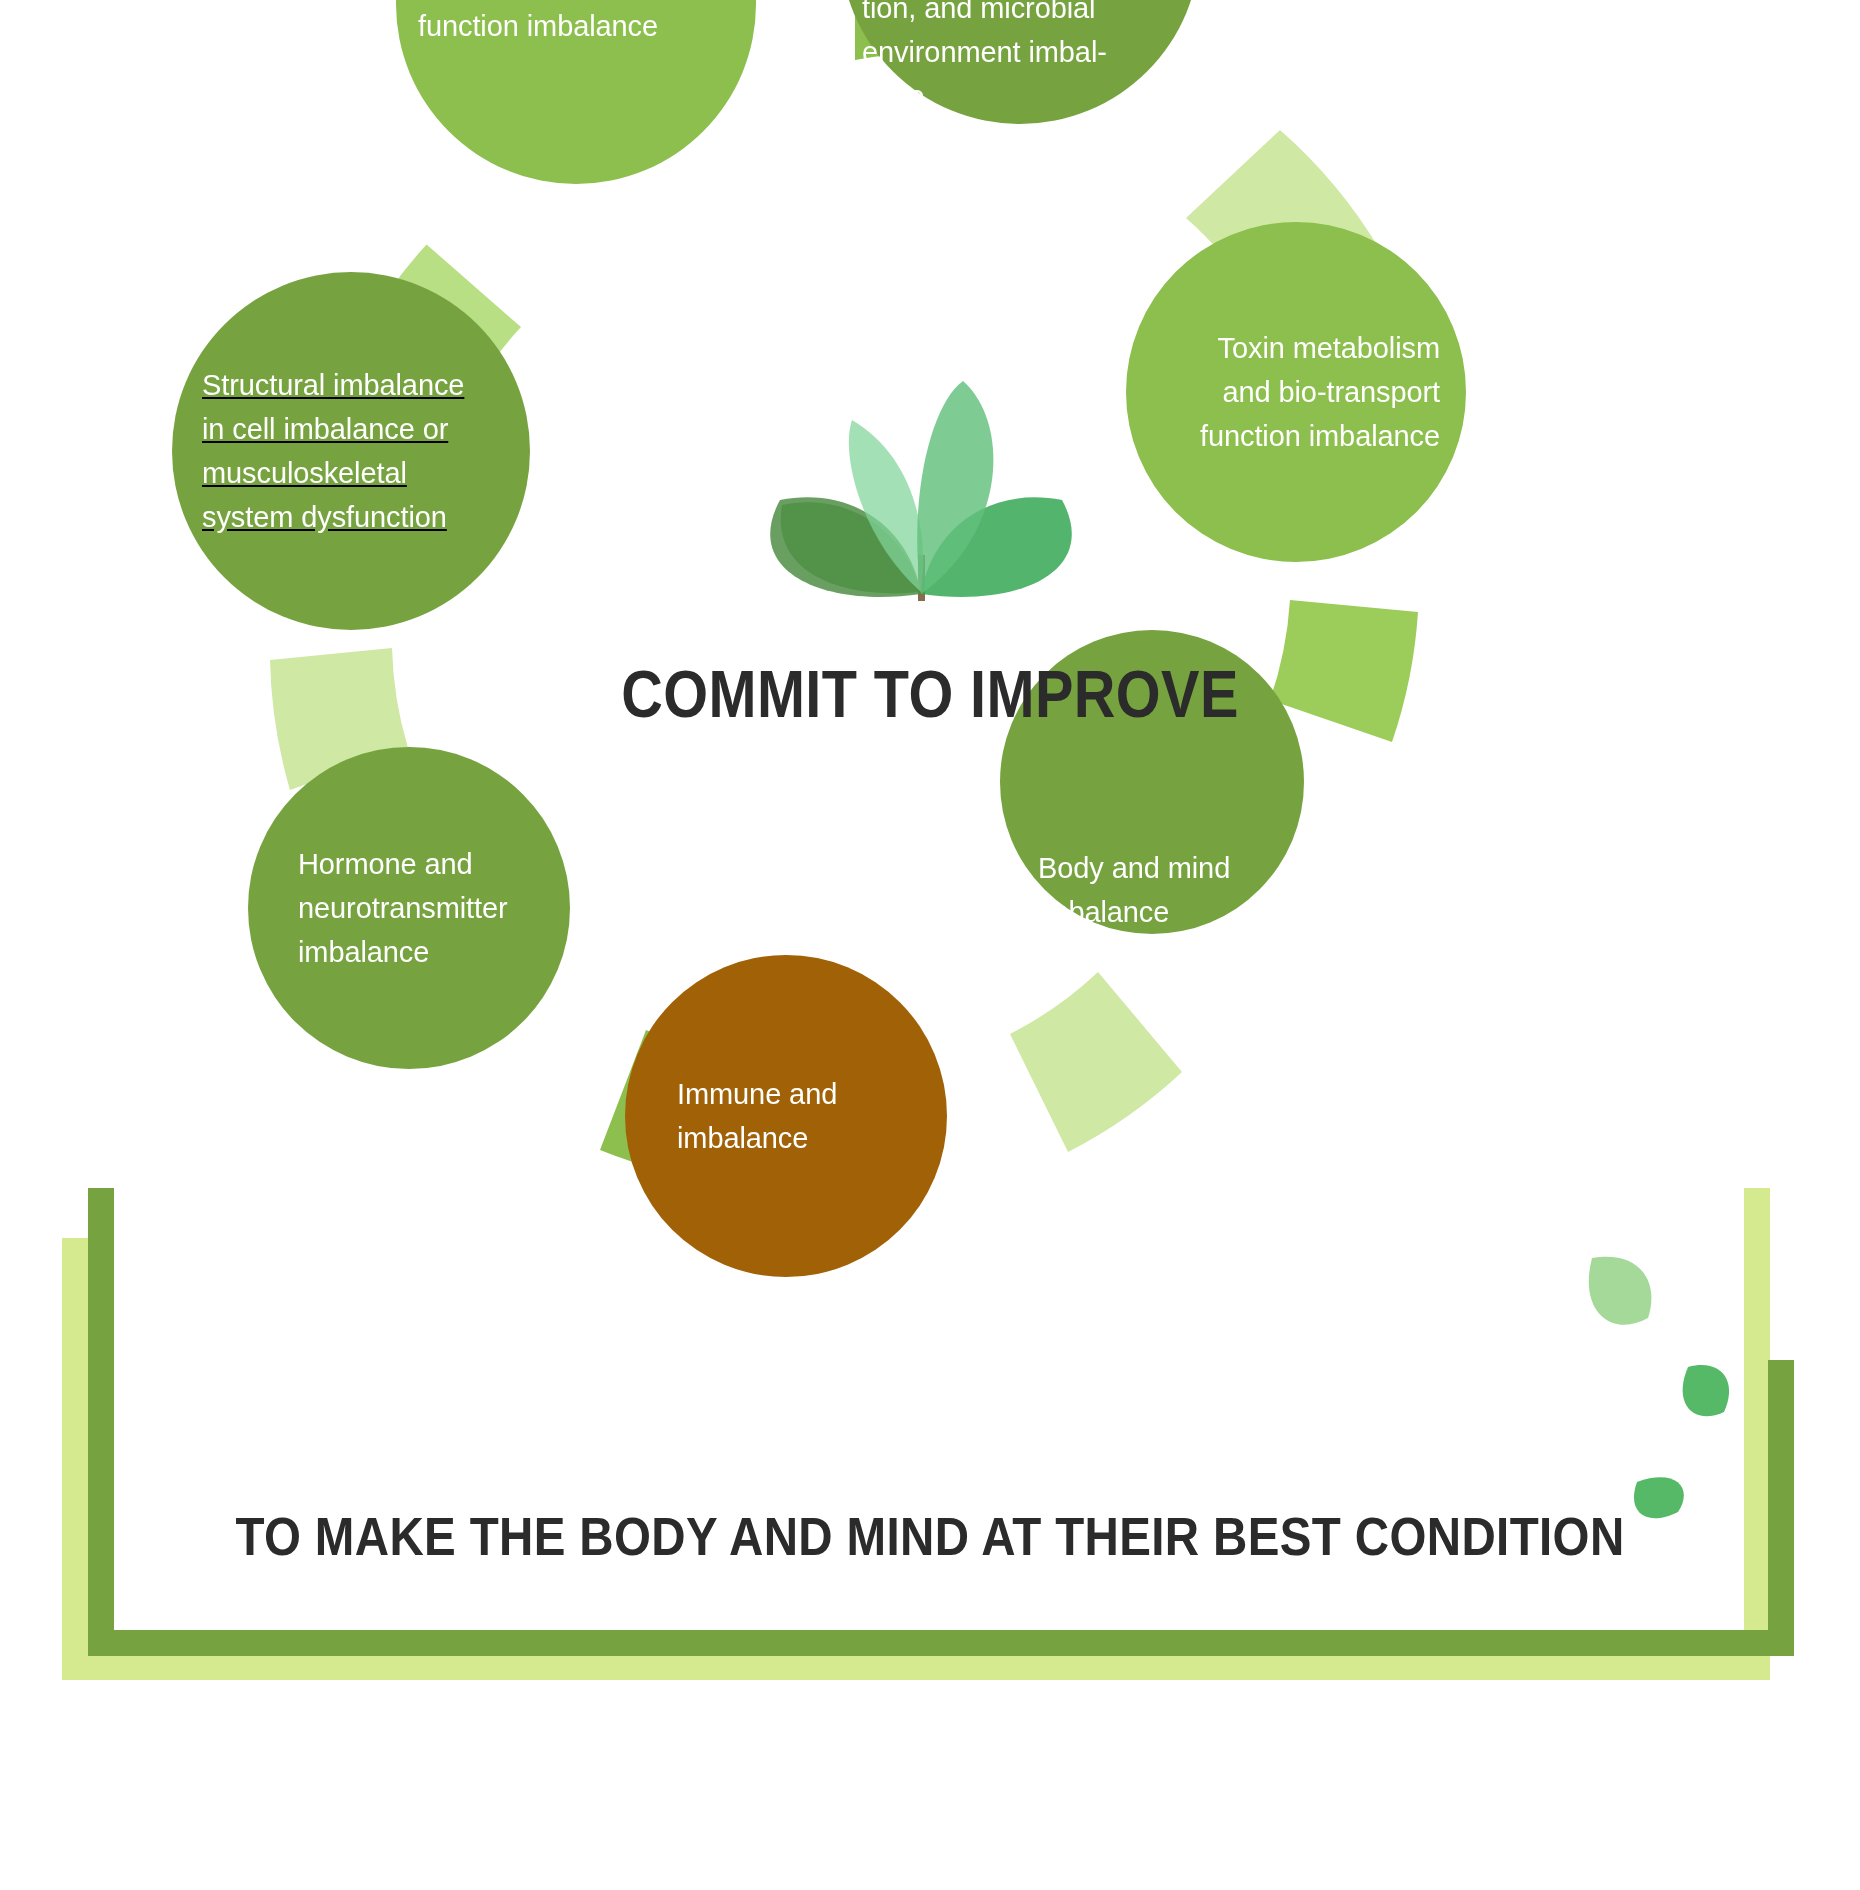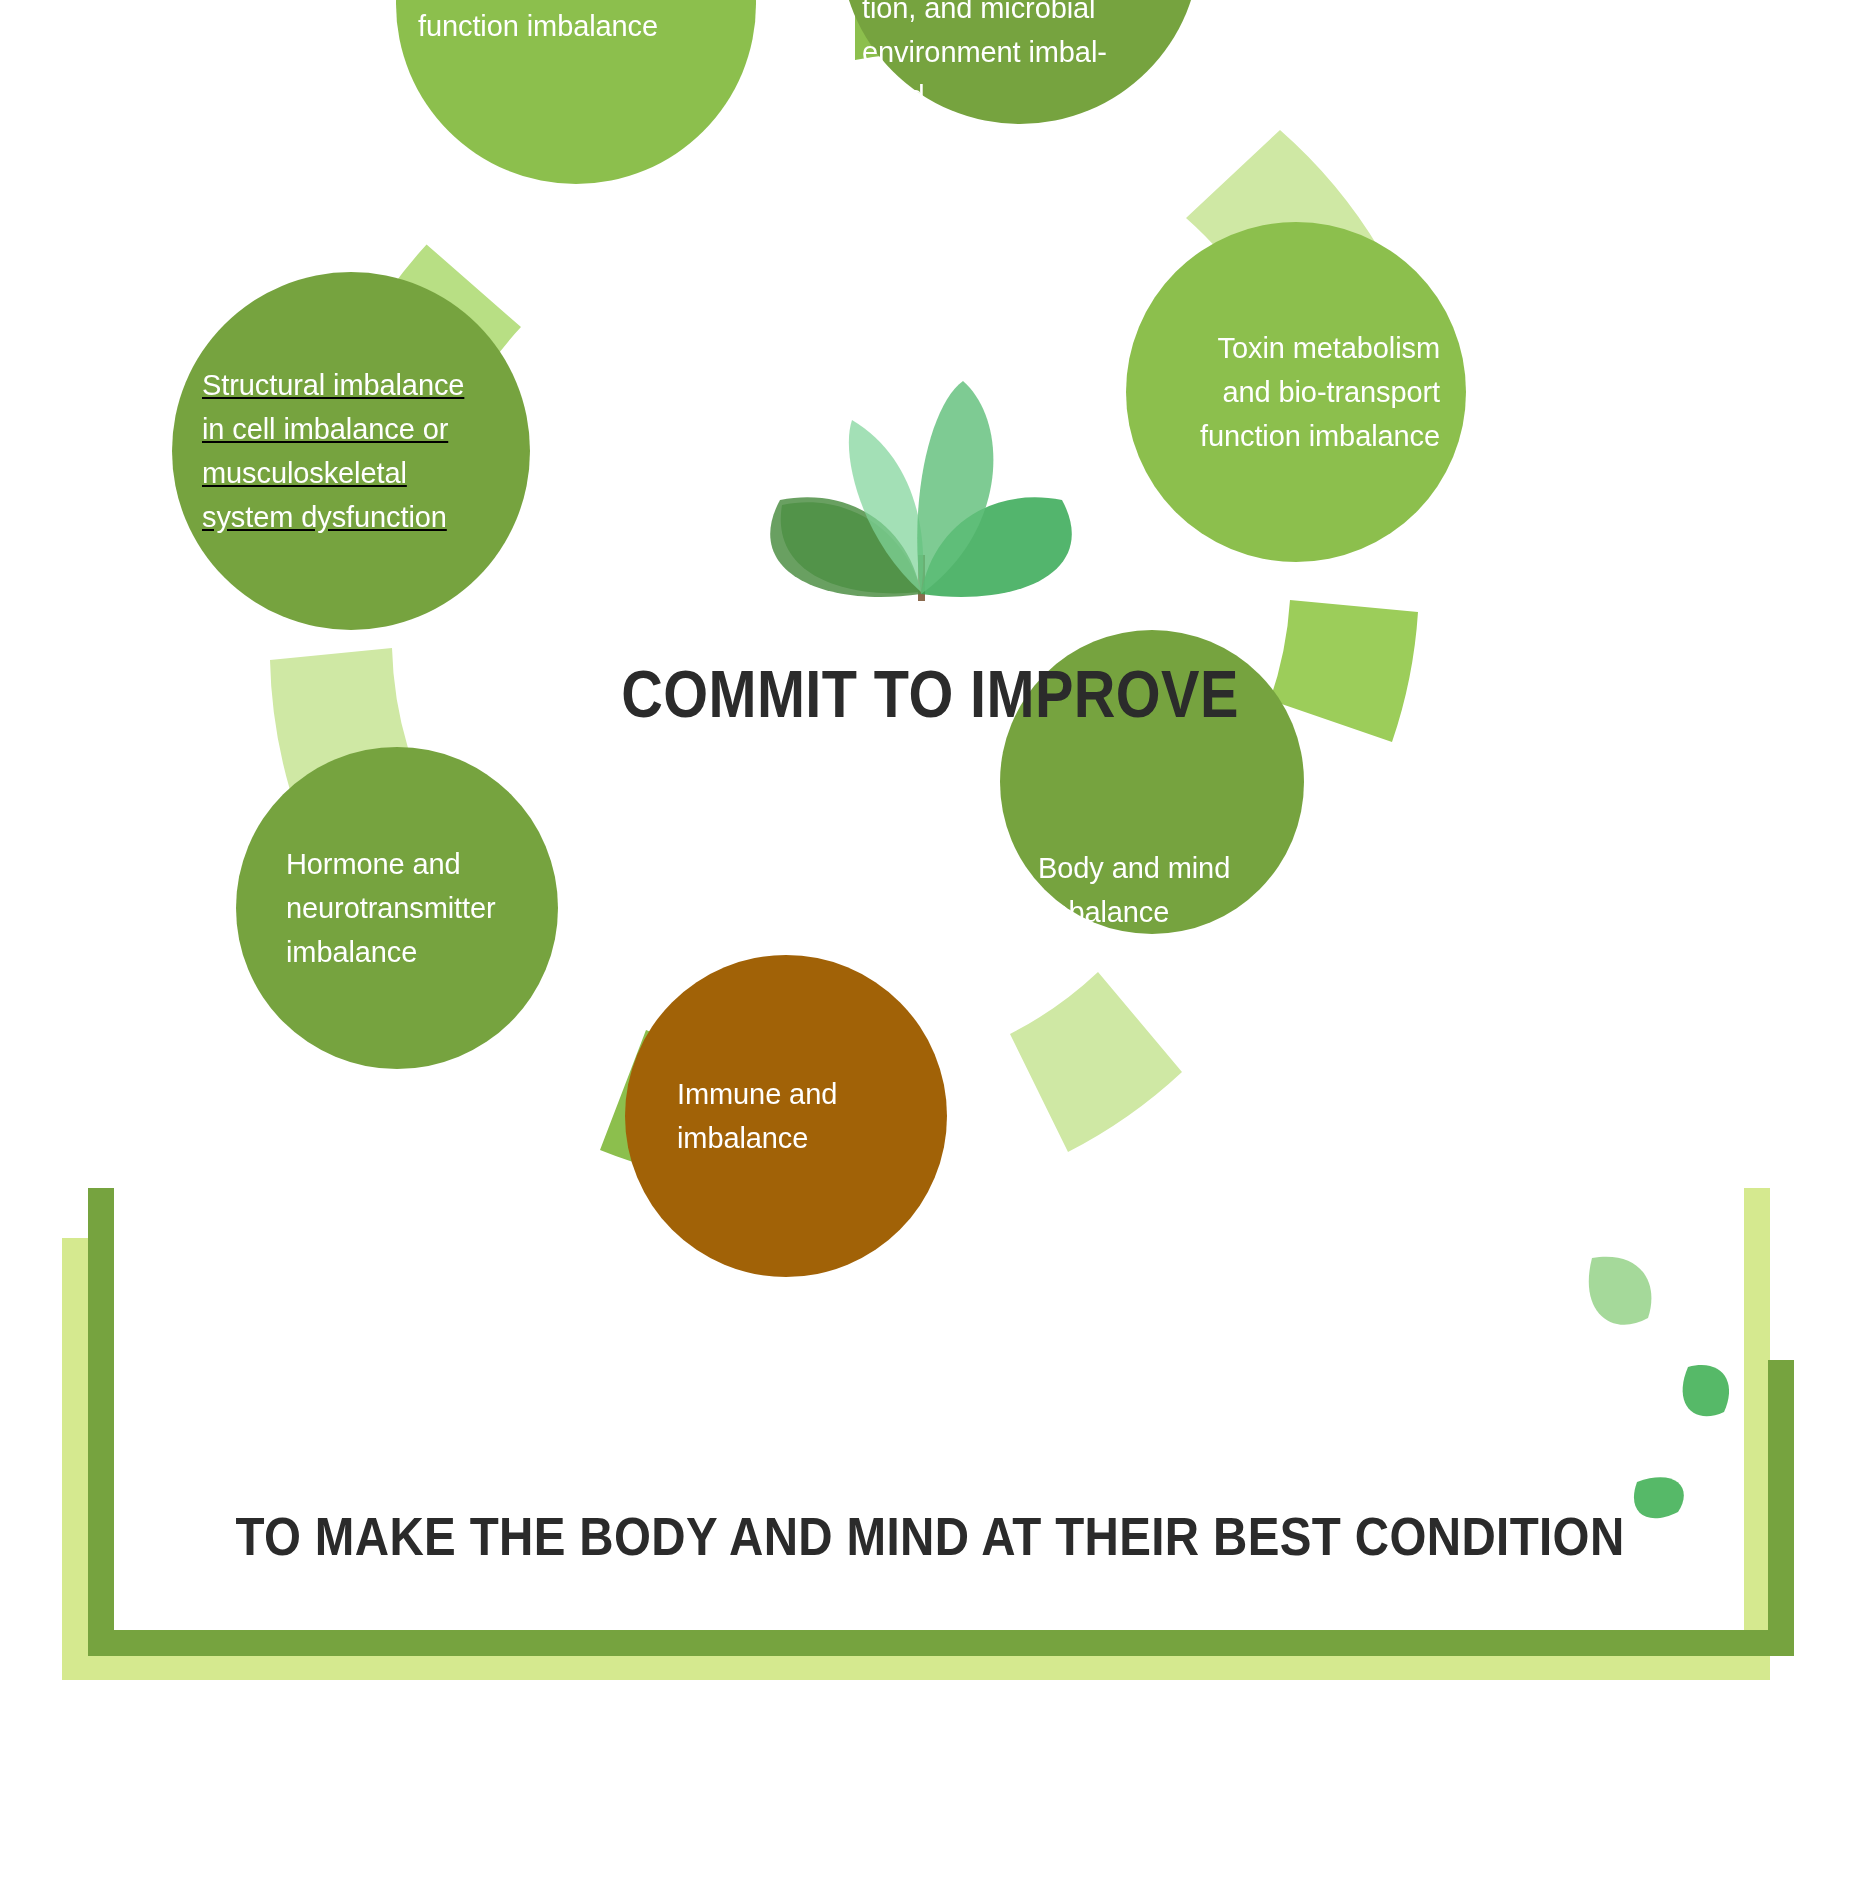--- a/index.html
+++ b/index.html
@@ -52,21 +52,21 @@
     <div class="txt">
       <div>and mitochondrial</div>
       <div>function imbalance</div>
     </div>
   </div>
 
   <div class="node" style="left:840px;top:-236px;width:360px;height:360px;background:#76a33f;align-items:flex-end;">
     <div class="txt" style="padding-bottom:6px;">
       <div>tion, and microbial</div>
       <div>environment imbal-</div>
-      <div>mind</div>
+      <div>ance</div>
     </div>
   </div>
 
   <div class="node" style="left:1126px;top:222px;width:340px;height:340px;background:#8cbf4d;">
     <div class="txt" style="padding:0 26px;text-align:right;">
       <div>Toxin metabolism</div>
       <div>and bio-transport</div>
       <div>function imbalance</div>
     </div>
   </div>
@@ -78,21 +78,21 @@
     </div>
   </div>
 
   <div class="node" style="left:625px;top:955px;width:322px;height:322px;background:#a16207;">
     <div class="txt" style="padding:0 52px;">
       <div>Immune and</div>
       <div>imbalance</div>
     </div>
   </div>
 
-  <div class="node" style="left:236px;top:747px;width:322px;height:322px;background:#76a33f;">
+  <div class="node" style="left:248px;top:747px;width:322px;height:322px;background:#76a33f;">
     <div class="txt" style="padding:0 50px;">
       <div>Hormone and</div>
       <div>neurotransmitter</div>
       <div>imbalance</div>
     </div>
   </div>
 
   <div class="node" style="left:172px;top:272px;width:358px;height:358px;background:#76a33f;text-decoration:underline;">
     <div class="txt" style="padding:0 30px;">
       <div>Structural imbalance</div>

